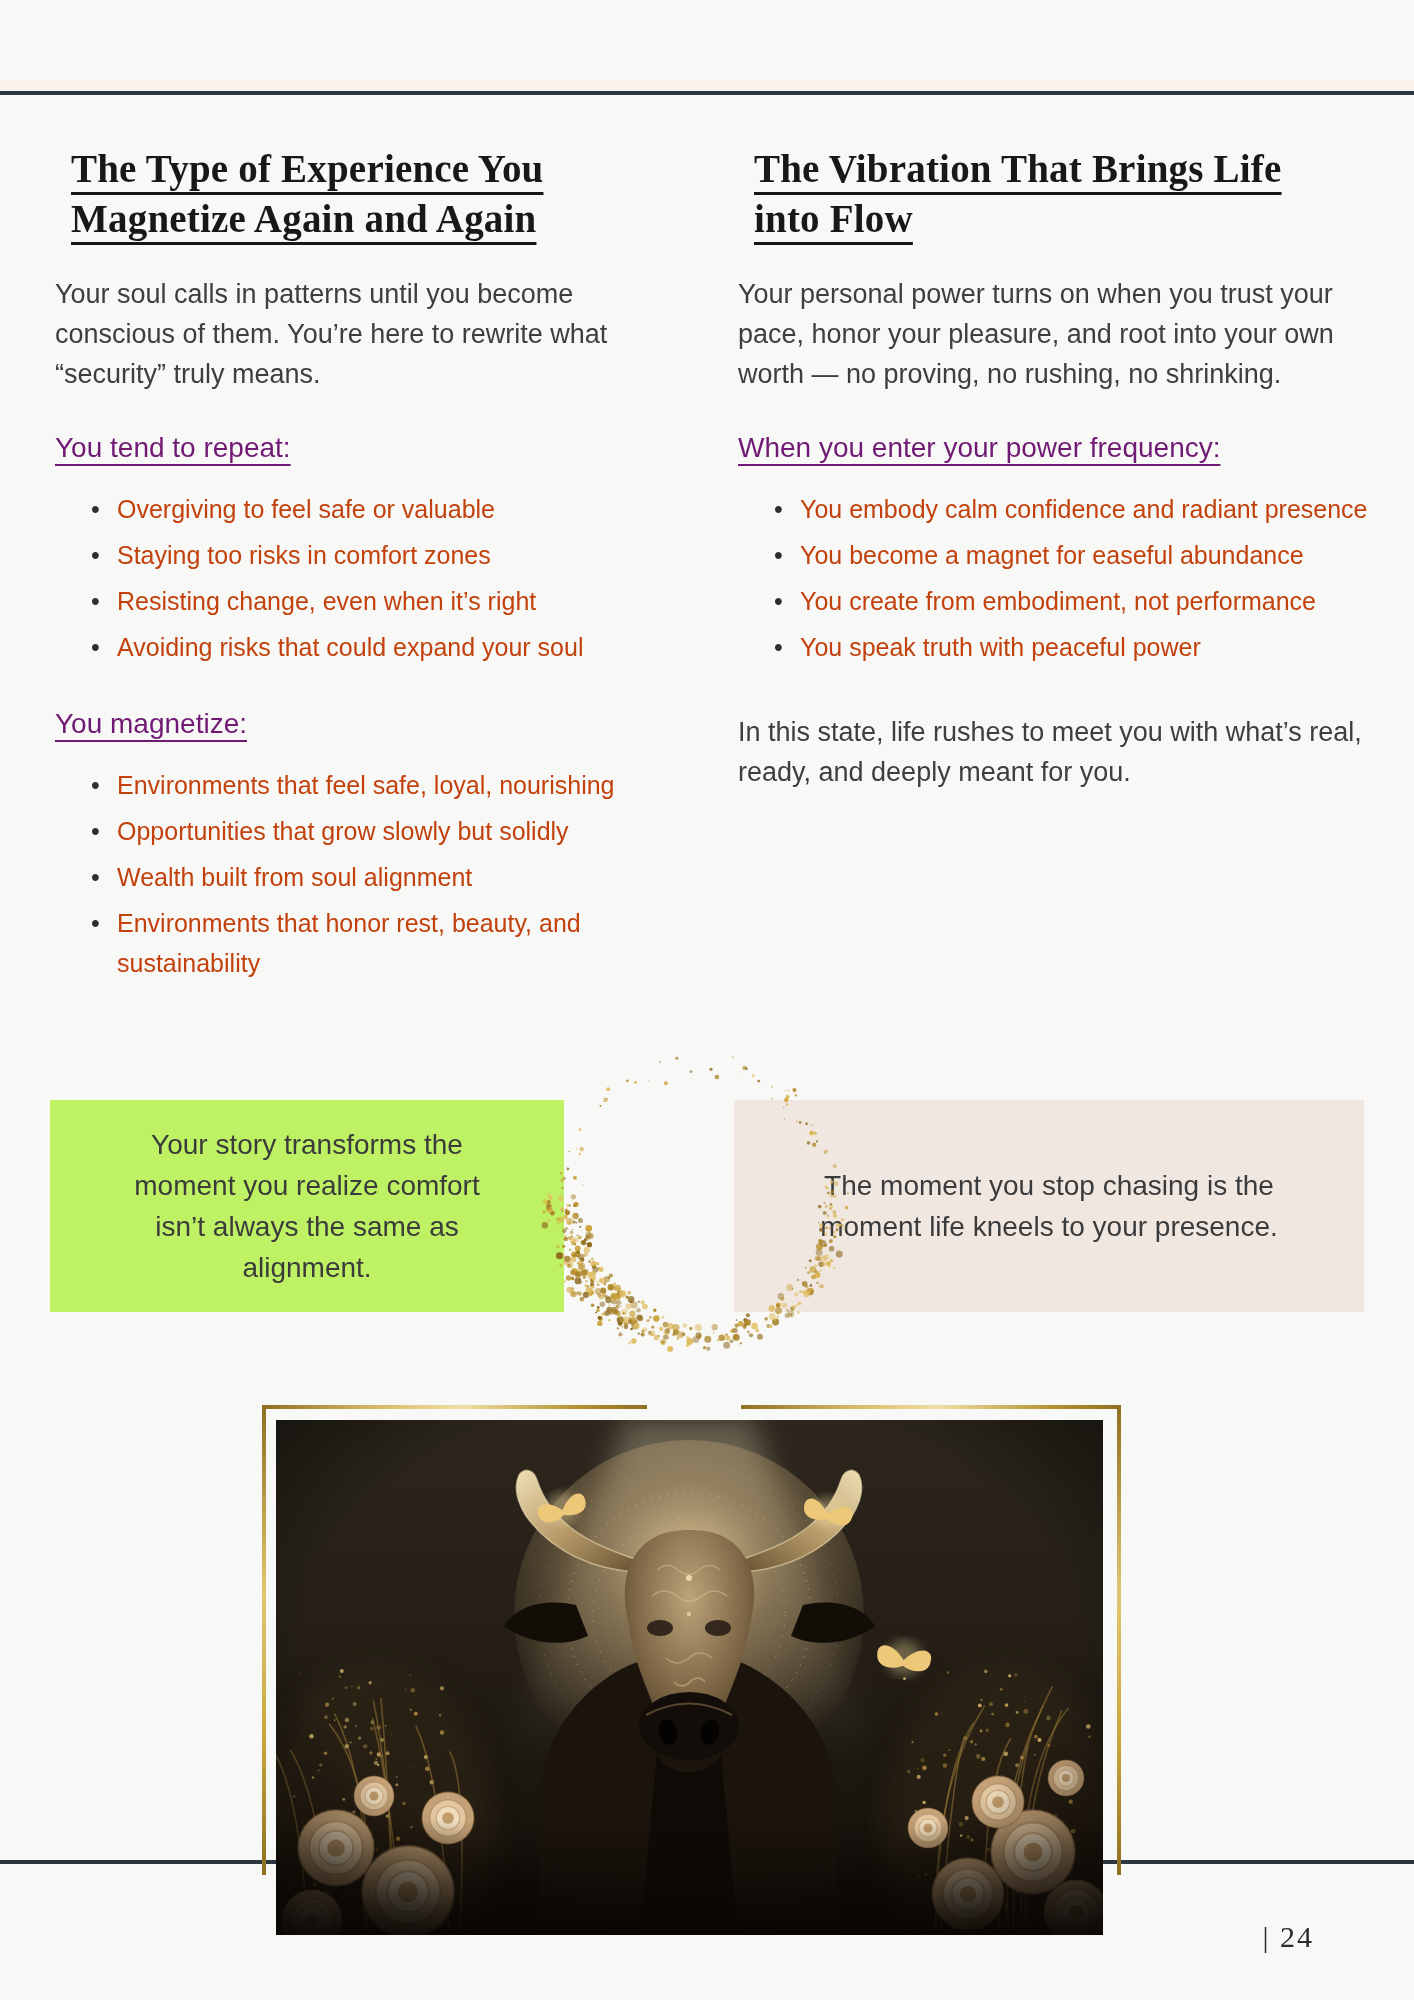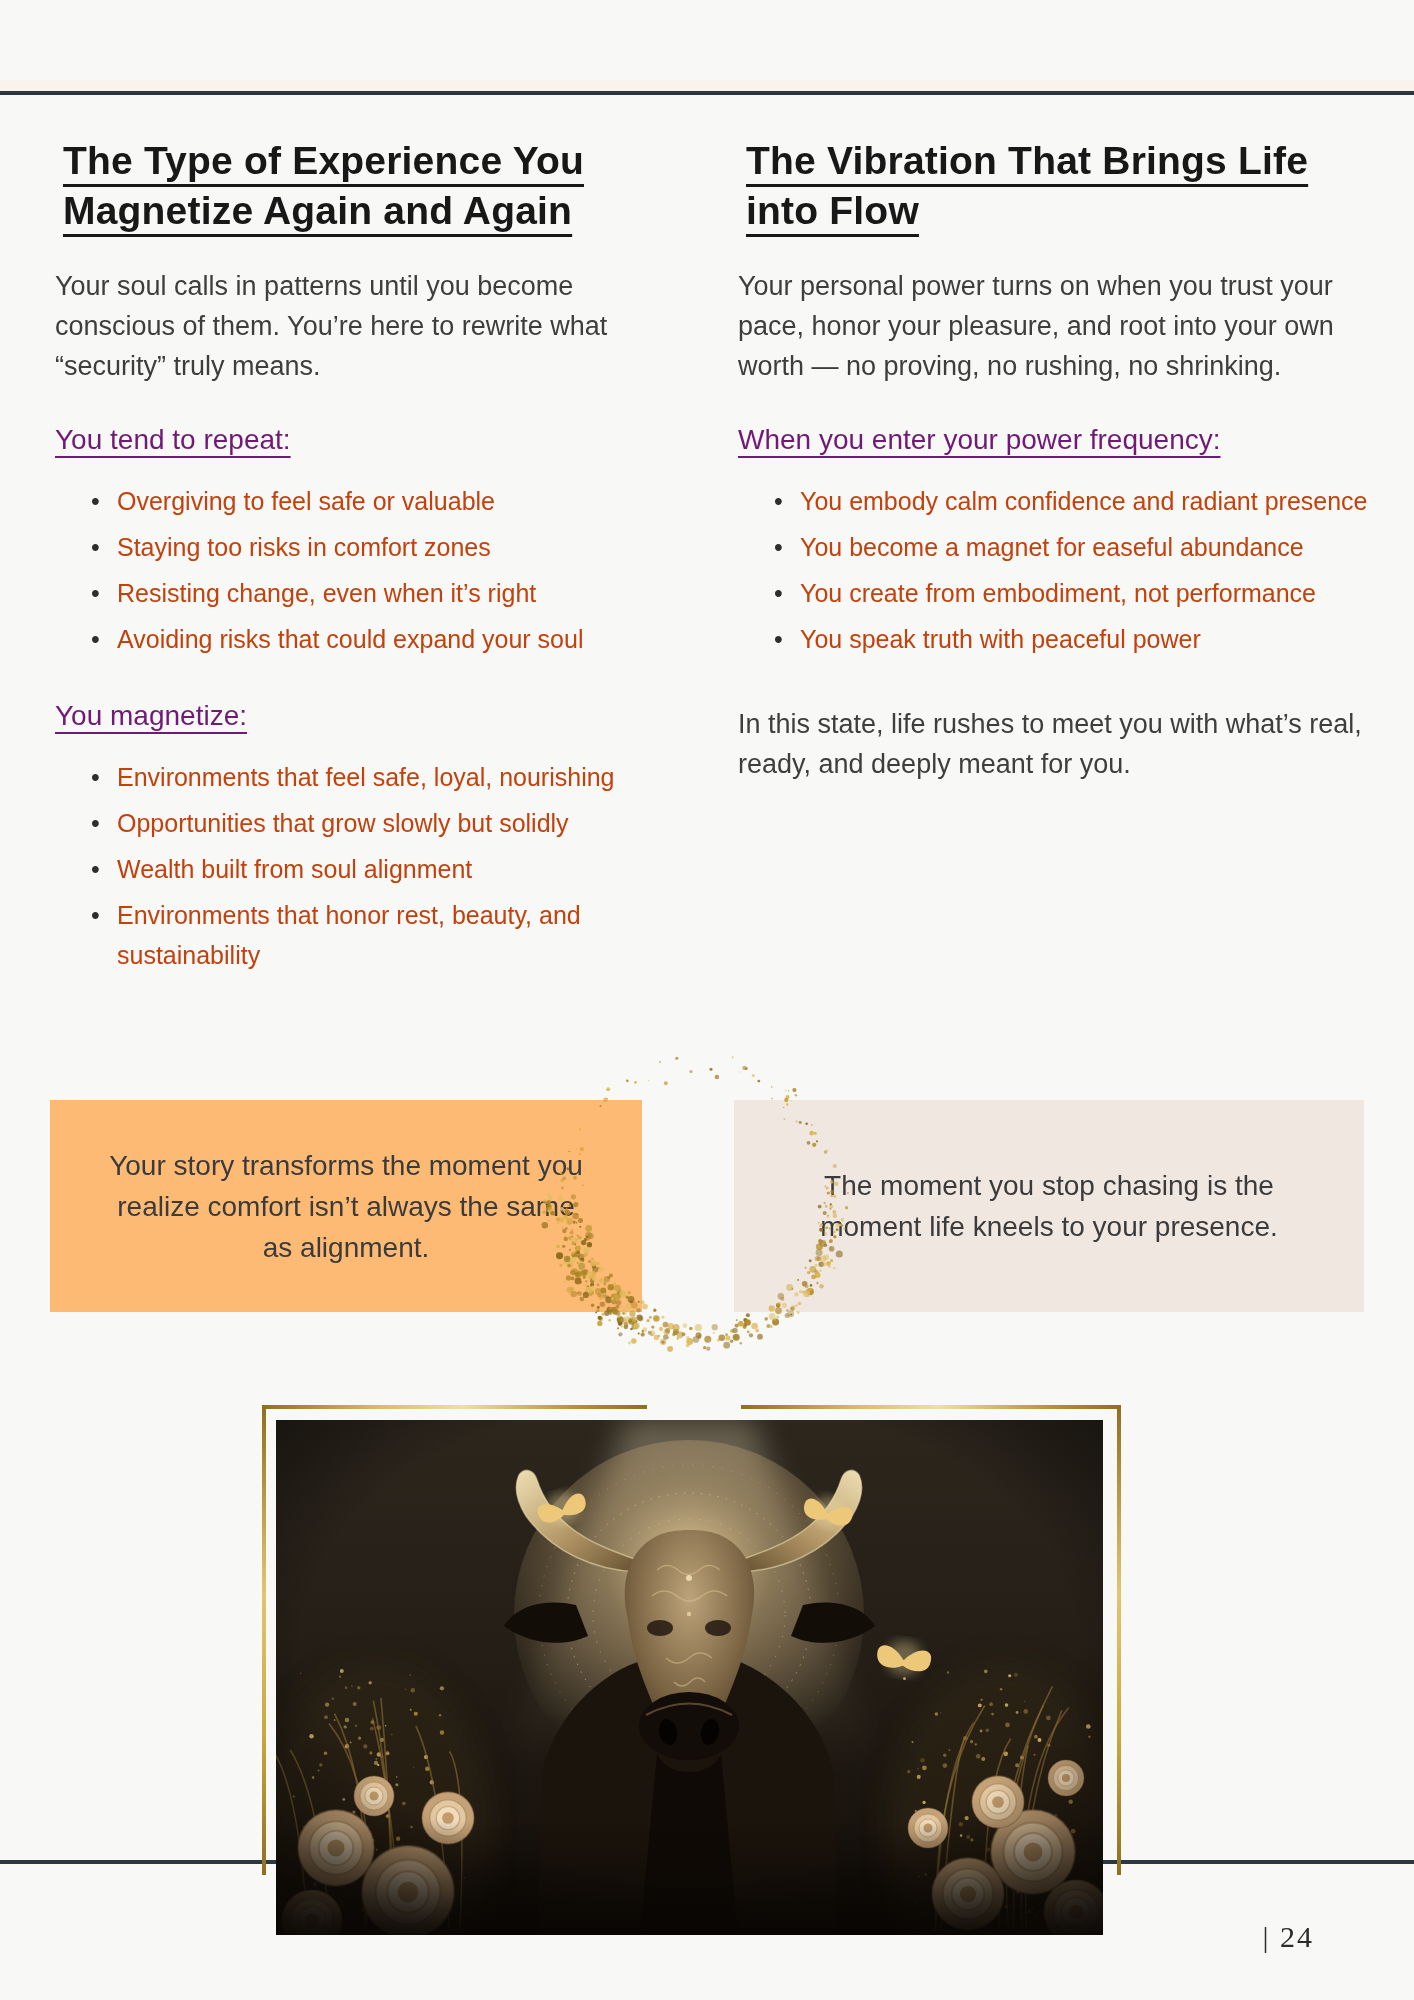--- a/index.html
+++ b/index.html
@@ -10,37 +10,37 @@
   .cream-strip{position:absolute;left:0;top:80px;width:1414px;height:11px;background:#faf3ed;}
   .rule{position:absolute;left:0;width:1414px;height:4px;background:#2d3741;}
   .rule-top{top:91px;}
   .rule-bottom{top:1860px;}
 
   
   .col{position:absolute;top:128px;}
   .col-left{left:55px;width:628px;}
   .col-right{left:738px;width:634px;}
 
-  .heading{font-family:Liberation Sans, sans-serif;font-weight:600;font-size:39px;line-height:50px;
-           color:#181818;margin:8px;letter-spacing:.2px;}
+  .heading{font-family:Liberation Serif, serif;font-weight:600;font-size:39px;line-height:50px;
+           color:#181818;margin:16px;letter-spacing:.2px;}
   .heading span{display:inline-block;text-decoration:underline;text-decoration-thickness:3px;
            text-underline-offset:10px;}
 
   .para{font-size:27px;line-height:40px;margin:30px 0 0;color:#3e3e3e;}
   .subhead{display:inline-block;font-size:28px;line-height:40px;color:#701a75;margin:34px 0 0;
            text-decoration:underline;text-decoration-thickness:2px;text-underline-offset:7px;}
   ul.bullets{list-style:none;margin:18px 0 0;padding:0 0 0 62px;}
   ul.bullets li{position:relative;font-size:25px;line-height:40px;padding:3px 0;color:#c2410c;}
   ul.bullets li::before{content:"\2022";position:absolute;left:-26px;top:3px;color:#2e2e2e;}
 
   
   .callout{position:absolute;top:1100px;height:212px;display:flex;align-items:center;
            justify-content:center;text-align:center;font-size:28px;line-height:41px;color:#3b3b3b;
            box-sizing:border-box;}
-  .callout-left{left:50px;width:592px;background:#fdba74;padding:0 58px;}
+  .callout-left{left:50px;width:514px;background:#bef264;padding:0 58px;}
   .callout-right{left:734px;width:630px;background:#f1e7e1;padding:0 72px;}
 
   
   .dust{position:absolute;left:520px;top:1018px;width:360px;height:370px;}
 
   
   .frame-seg{position:absolute;}
   .fs-h{height:4px;background:linear-gradient(90deg,#8f6f1f,#d9ba66 30%,#f0dfa3 52%,#b3922f 82%,#8f6f1f);}
   .fs-v{width:4px;background:linear-gradient(180deg,#8f6f1f,#e2c571 40%,#caa83f 70%,#8f6f1f);}
   .fs-top-left{left:262px;top:1405px;width:385px;}

